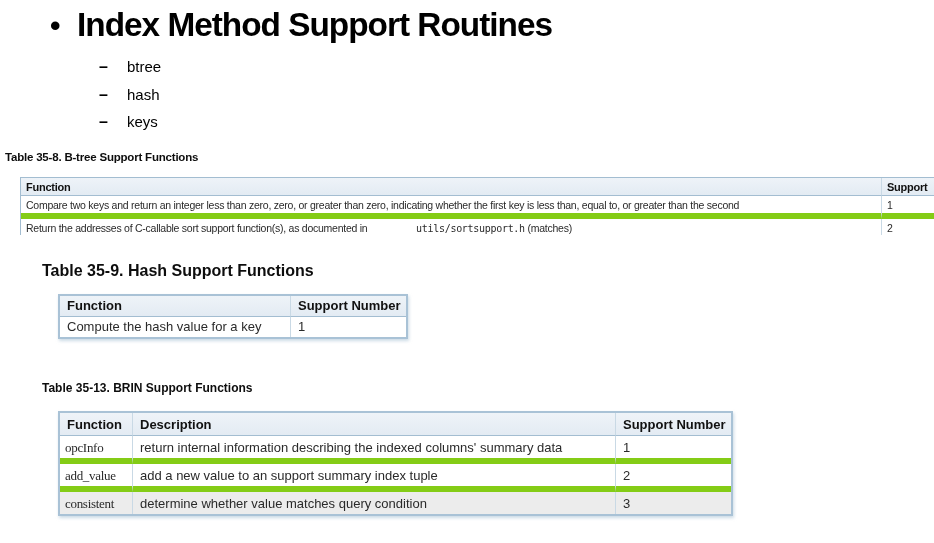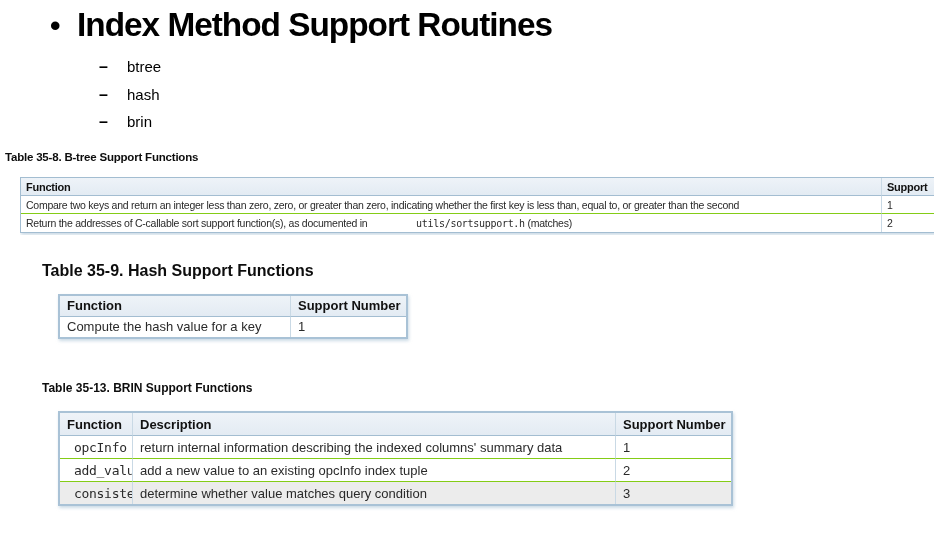--- a/index.html
+++ b/index.html
@@ -55,21 +55,21 @@
     box-shadow:1px 2px 3px rgba(163,189,209,0.55);
   }
   .doc-table th {
     background:linear-gradient(#eef3f8, #e3ebf3);
     font-weight:700; text-align:left; color:#111;
     border-bottom:1px solid #a3bdd1;
     white-space:nowrap; overflow:hidden;margin-top:40px;
   }
   .doc-table td {
     color:#2a2a2a; background:#fff;
-    border-bottom:1px solid #84cc16;
+    border-bottom:6px solid #84cc16;
     white-space:nowrap; overflow:hidden;
   }
   .doc-table th + th, .doc-table td + td { border-left:1px solid #c9d9e5; }
   .doc-table tr:last-child td { border-bottom:none; }
 
   
   .t1-wrap {
     position:absolute; left:20px; top:177px;
     width:914px; height:58px; overflow:hidden;
   }
@@ -87,21 +87,21 @@
   .t2 th, .t2 td { font-size:13px; line-height:16px; padding:2px 7px; }
   .t2 col.c-func { width:230px; }
   .t2 col.c-sup  { width:116px; }
 
   
   .t3 { position:absolute; left:58px; top:411px; width:671px; border-width:2px; border-color:#a9c2d6; }
   .t3 th, .t3 td { font-size:13px; line-height:17px; padding:2.5px 7px; }
   .t3 col.c-func { width:72px; }
   .t3 col.c-desc { width:483px; }
   .t3 col.c-sup  { width:116px; }
-  .t3 td.mono-cell { padding-left:14px; padding-right:2px; }
+  .t3 td.mono-cell { padding-left:5px; padding-right:2px;font-family:Liberation Serif, serif; }
   .t3 tr.shaded td { background:#ececec; }
 
   .mono {
     font-family:"DejaVu Sans Mono", "Liberation Mono", monospace;
     font-size:10.5px; letter-spacing:-0.3px;
   }
   .t1 .mono { font-size:10px;margin-left:46px; }
 </style>
 </head>
 <body>
@@ -115,21 +115,21 @@
   <li>
     <span class="dash">–</span>
     <span>btree</span>
   </li>
   <li>
     <span class="dash">–</span>
     <span>hash</span>
   </li>
   <li>
     <span class="dash">–</span>
-    <span>brin</span>
+    <span>keys</span>
   </li>
 </ul>
 
 <div class="caption cap-1">Table 35-8. B-tree Support Functions</div>
 <div class="t1-wrap">
   <table class="doc-table t1">
     <colgroup>
         <col class="c-func">
         <col class="c-sup">
       </colgroup>
@@ -187,21 +187,21 @@
     </tr>
   </thead>
   <tbody>
     <tr>
       <td class="mono mono-cell">opcInfo</td>
       <td>return internal information describing the indexed columns' summary data</td>
       <td>1</td>
     </tr>
     <tr>
       <td class="mono mono-cell">add_value</td>
-      <td>add a new value to an existing opcInfo index tuple</td>
+      <td>add a new value to an support summary index tuple</td>
       <td>2</td>
     </tr>
     <tr class="shaded">
       <td class="mono mono-cell">consistent</td>
       <td>determine whether value matches query condition</td>
       <td>3</td>
     </tr>
   </tbody>
 </table>
 

